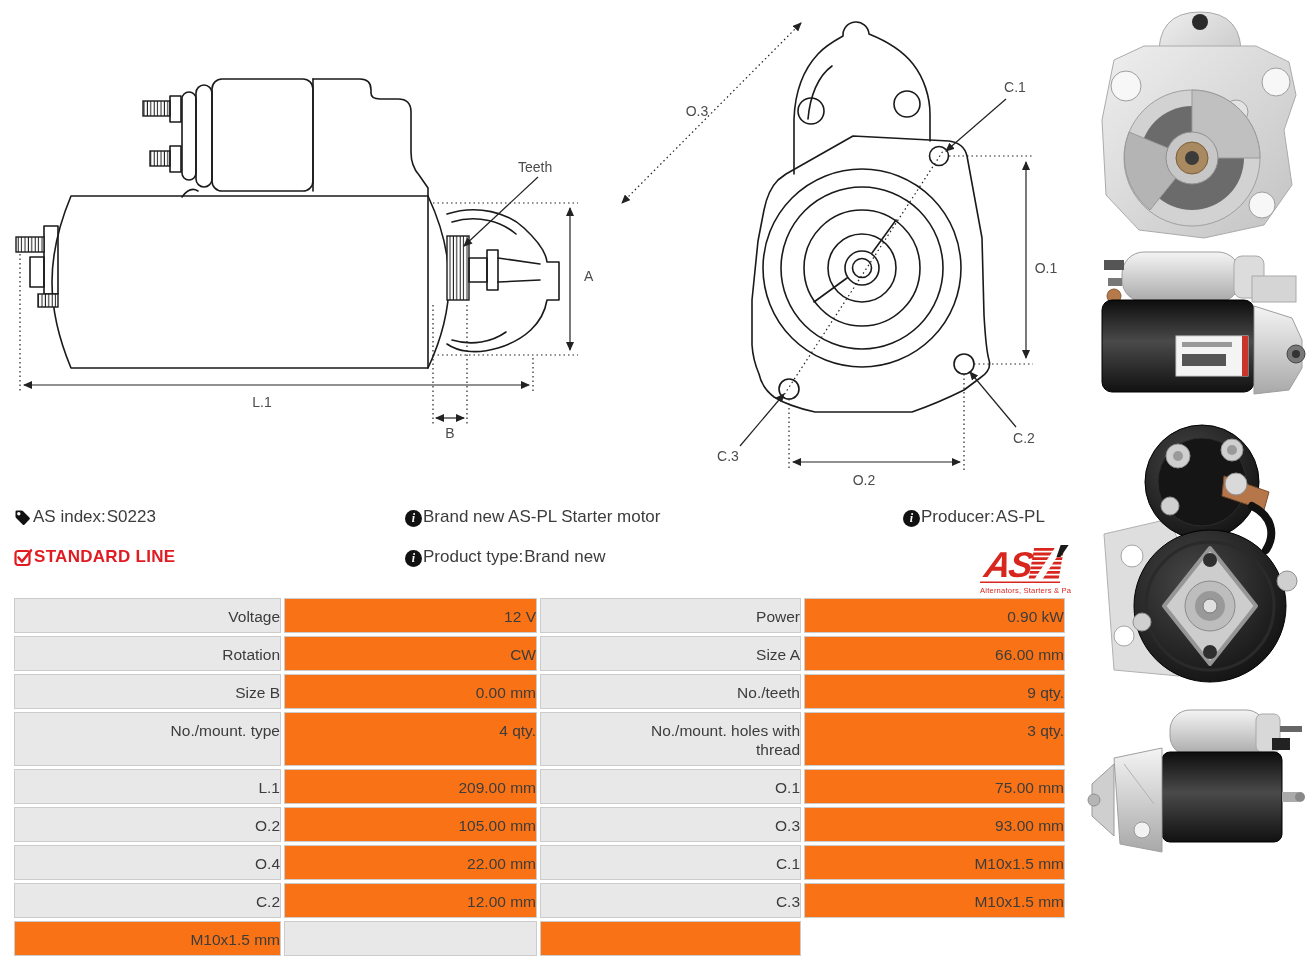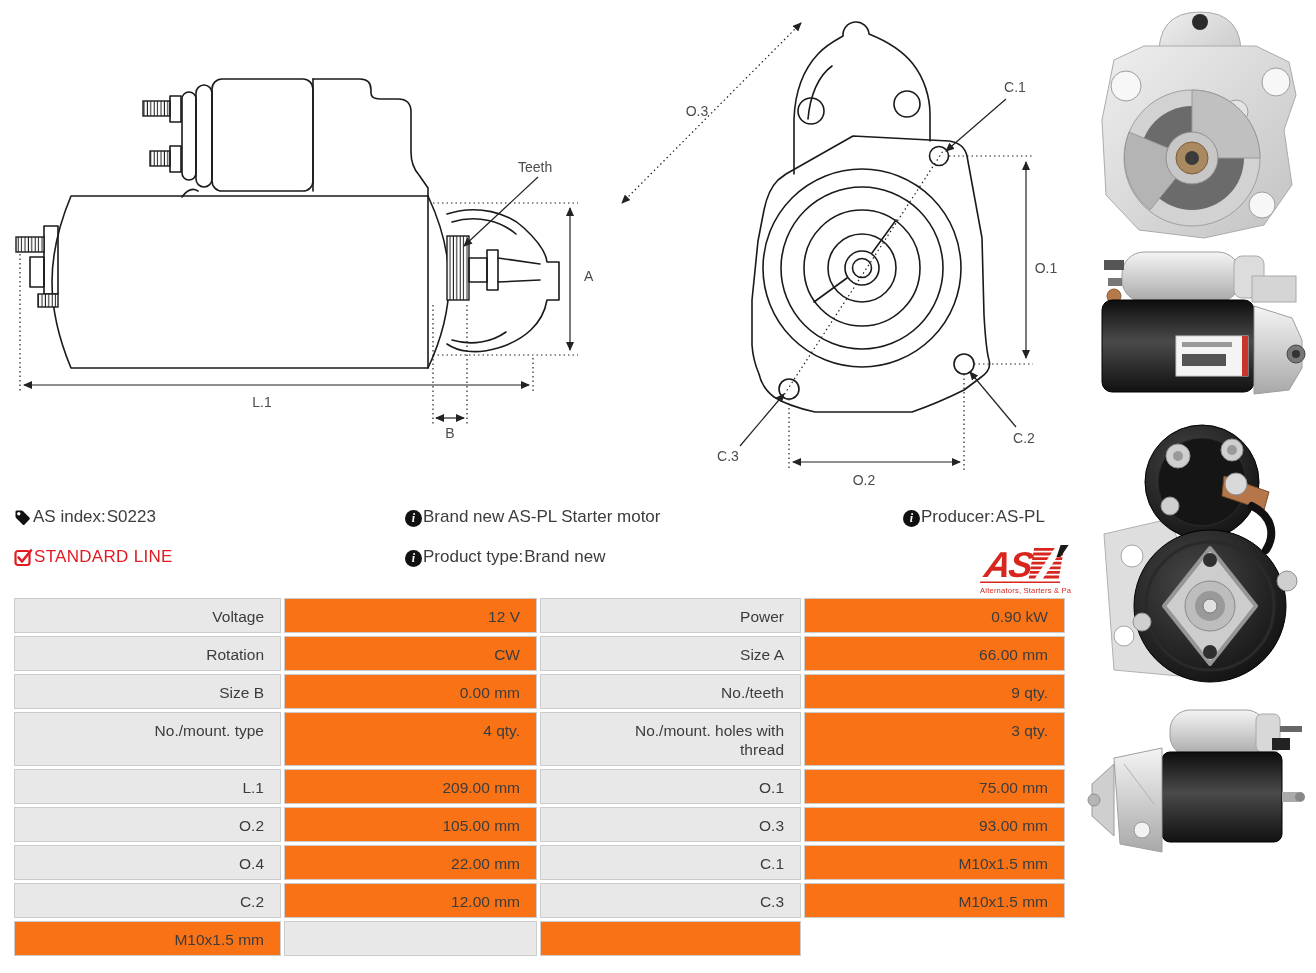--- a/index.html
+++ b/index.html
@@ -24,30 +24,30 @@
   .lab{fill:#4c4c4c;font-size:14px}
 
   
   .info{position:absolute;left:14px;top:503px;width:1060px;font-size:17px}
   .info .col{position:absolute;top:0}
   .col1{left:0;width:370px}
   .col2{left:391px;width:480px}
   .col3{left:889px;width:168px}
   .info-line{display:flex;align-items:flex-end;gap:1px;height:24px;margin-bottom:16px}
   .bold{font-weight:normal}
-  .std{color:var(--red);font-weight:normal;letter-spacing:.3px}
+  .std{color:var(--red);font-weight:bold;letter-spacing:.3px}
   .ibadge{width:17px;height:17px;border-radius:50%;background:#111;color:#fff;
     display:inline-flex;align-items:center;justify-content:center;flex:0 0 17px;
     font-size:12px;font-weight:bold;font-family:"Liberation Serif",serif;font-style:italic}
   .logo-wrap{display:flex;justify-content:flex-end;margin-top:4px}
 
   
   .spec-table{position:absolute;left:14px;top:598px;width:1051px;display:grid;
     grid-template-columns:267px 253px 261px 261px;gap:3px;font-size:15.5px}
-  .cell{border:1px solid var(--table-border);min-height:35px;padding:8px 16px 5px 8px;
+  .cell{border:1px solid var(--table-border);min-height:35px;padding:8px 0 5px 8px;
     text-align:right;line-height:1.25}
   .lbl{background:var(--table-label-bg)}
   .lbl span{display:inline-block;max-width:172px}
   .val{background:#f97316}
 
   
   .photos{position:absolute;left:1084px;top:0;width:232px;display:flex;flex-direction:column;align-items:center}
   .photos svg{display:block}
 </style>
 </head>

